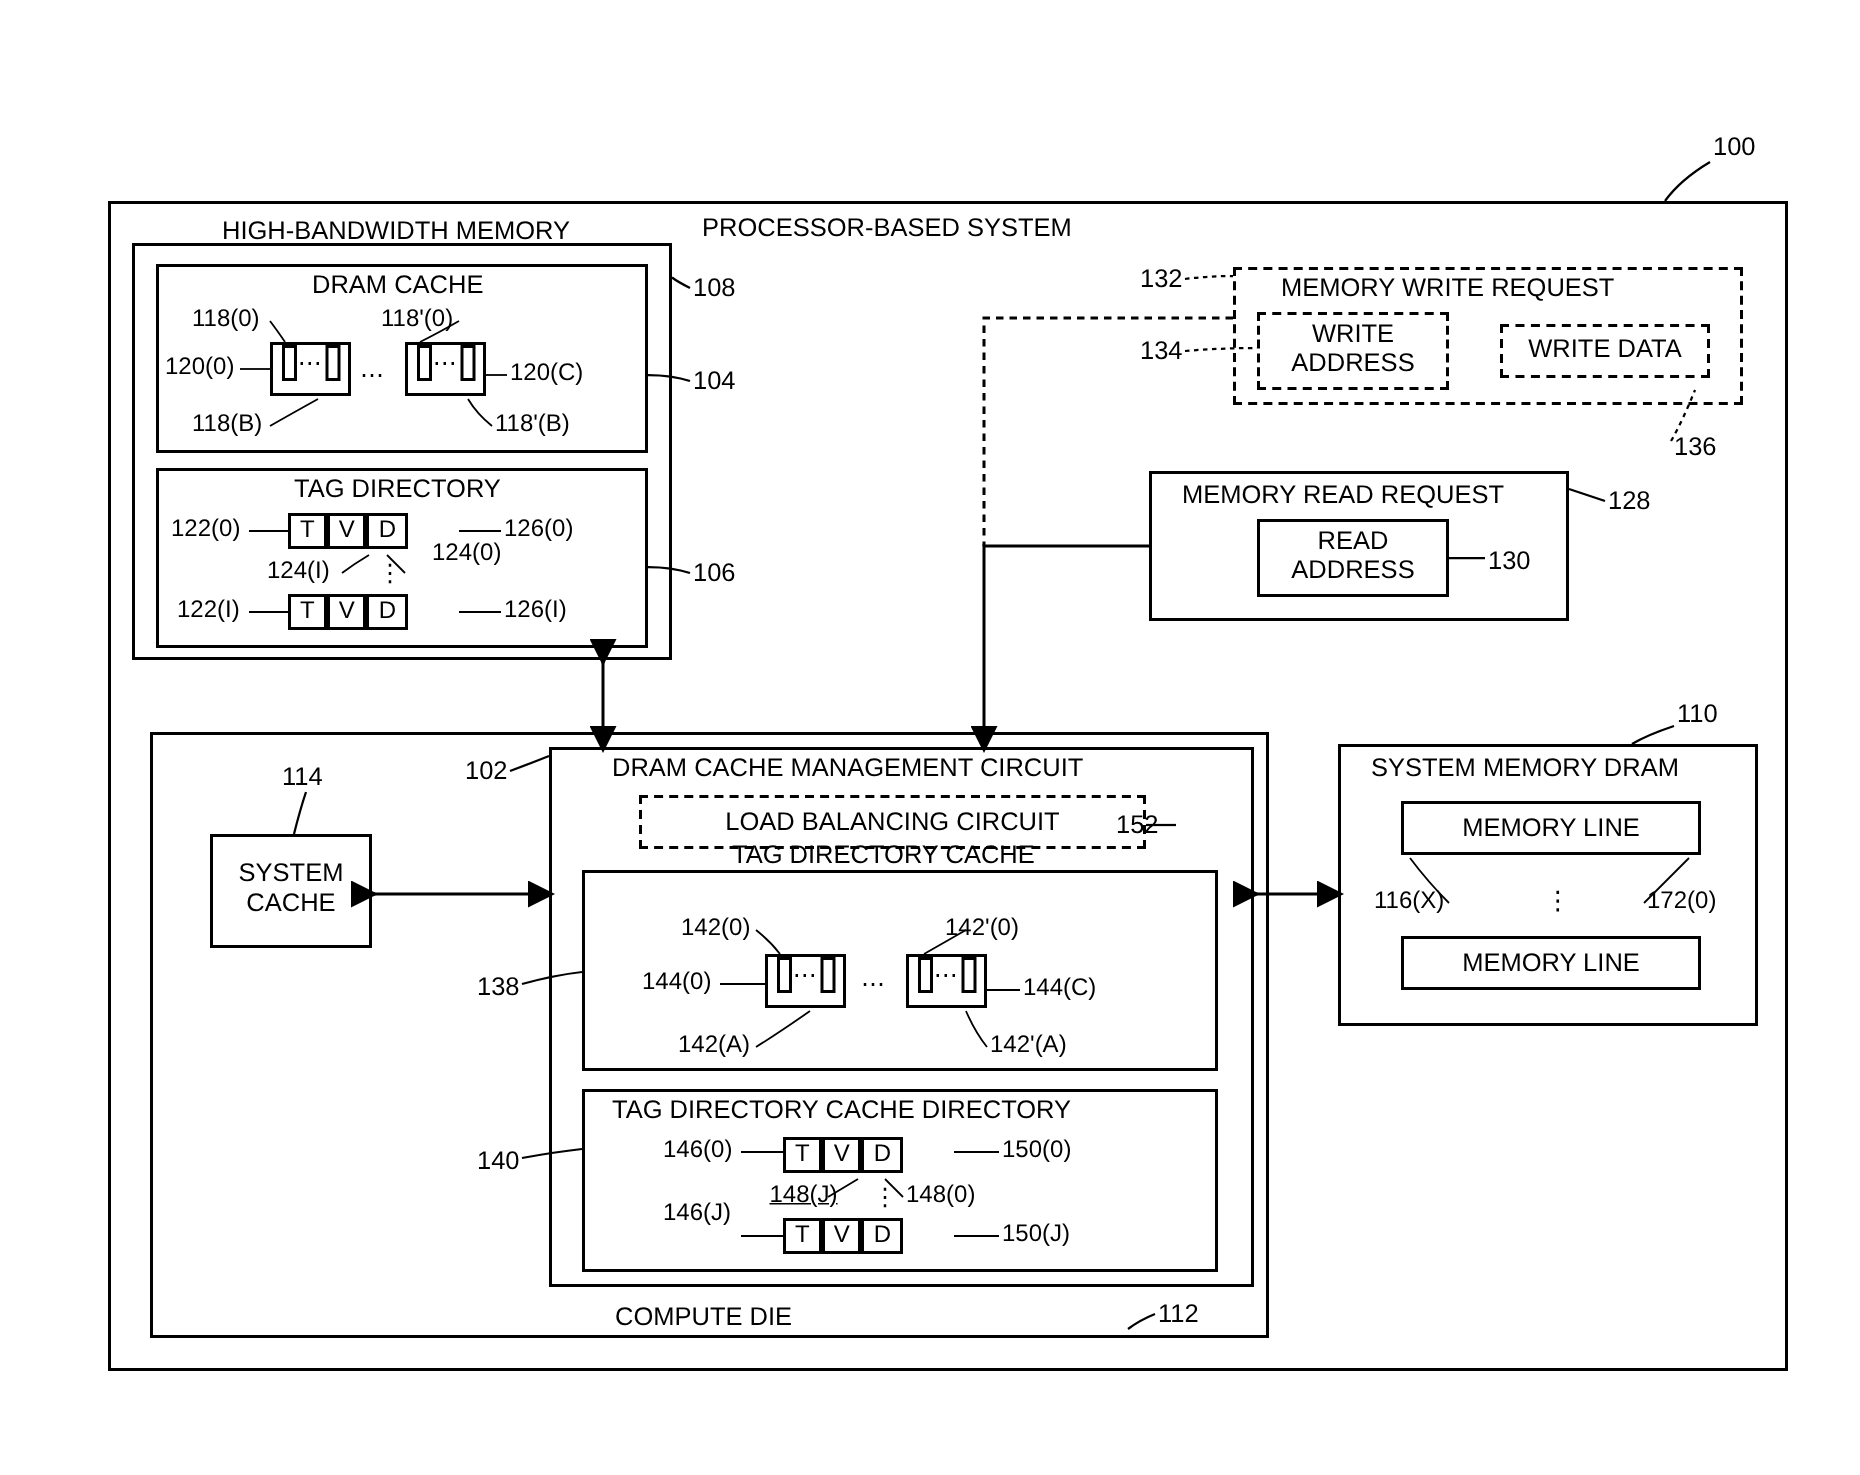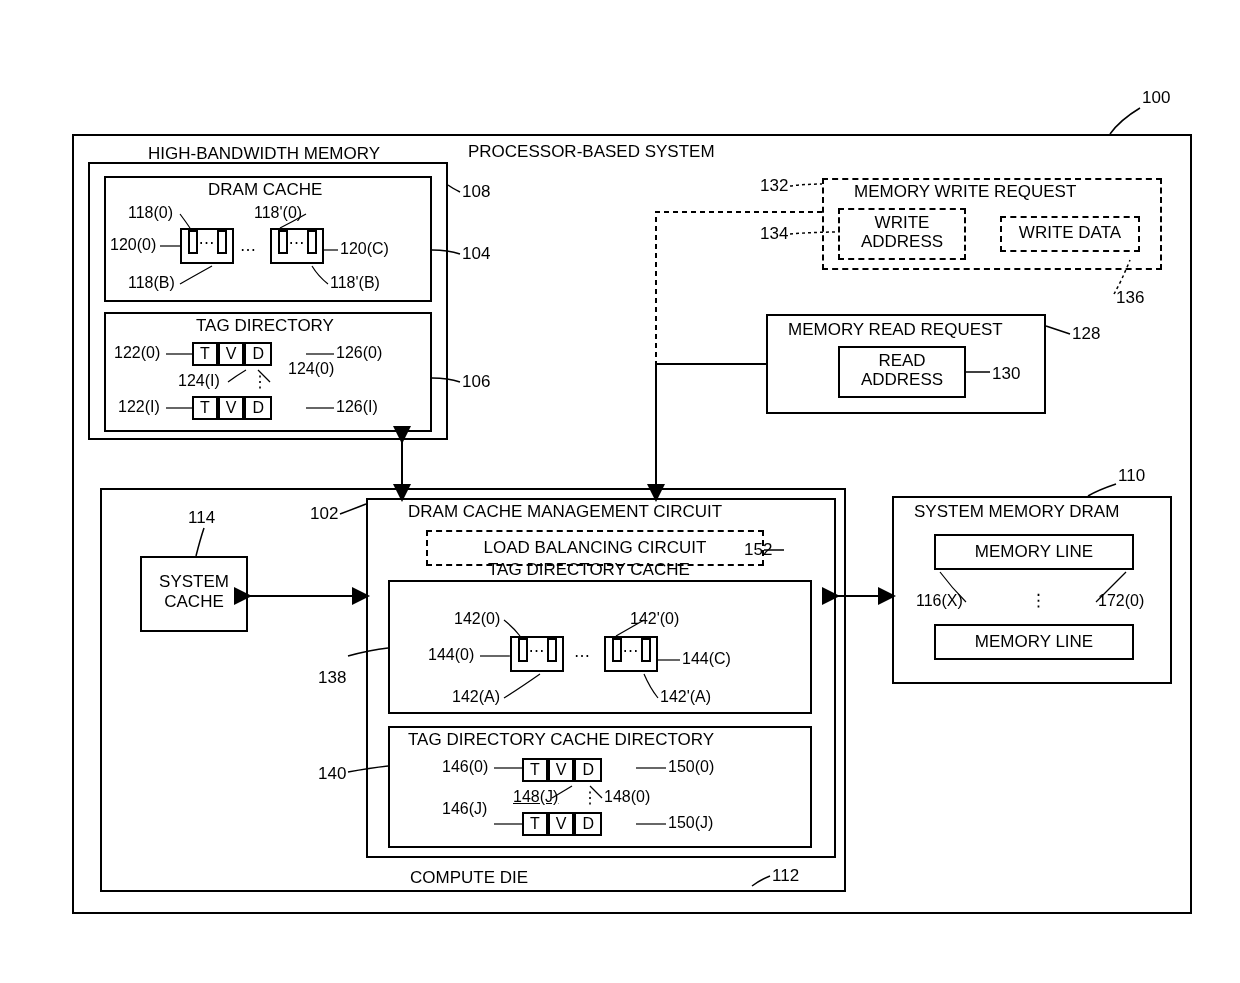--- a/index.html
+++ b/index.html
@@ -127,21 +127,21 @@
 <div class="box" style="left:604px; top:636px; width:54px; height:36px; text-align:center;">
   <span class="tinybox" style="vertical-align:middle;"></span><span class="dots small" style="vertical-align:middle;">⋯</span><span class="tinybox" style="vertical-align:middle;"></span>
 </div>
 <span class="lbl small" style="left:574px; top:646px;">⋯</span>
 <span class="lbl small" style="left:454px; top:610px;">142(0)</span>
 <span class="lbl small" style="left:630px; top:610px;">142'(0)</span>
 <span class="lbl small" style="left:428px; top:646px;">144(0)</span>
 <span class="lbl small" style="left:682px; top:650px;">144(C)</span>
 <span class="lbl small" style="left:452px; top:688px;">142(A)</span>
 <span class="lbl small" style="left:660px; top:688px;">142'(A)</span>
-<span class="lbl" style="left:318px; top:668px;">138</span>
+<span class="lbl" style="left:318px; top:648px;">138</span>
 
 <div class="box" style="left:388px; top:726px; width:424px; height:122px;"></div>
 <span class="lbl" style="left:408px; top:730px;">TAG DIRECTORY CACHE DIRECTORY</span>
 <div style="position:absolute; left:522px; top:758px;">
   <span class="cell">T</span><span class="cell">V</span><span class="cell">D</span>
 </div>
 <div style="position:absolute; left:522px; top:812px;">
   <span class="cell">T</span><span class="cell">V</span><span class="cell">D</span>
 </div>
 <span class="lbl small" style="left:442px; top:758px;text-align:right;">146(0)</span>

